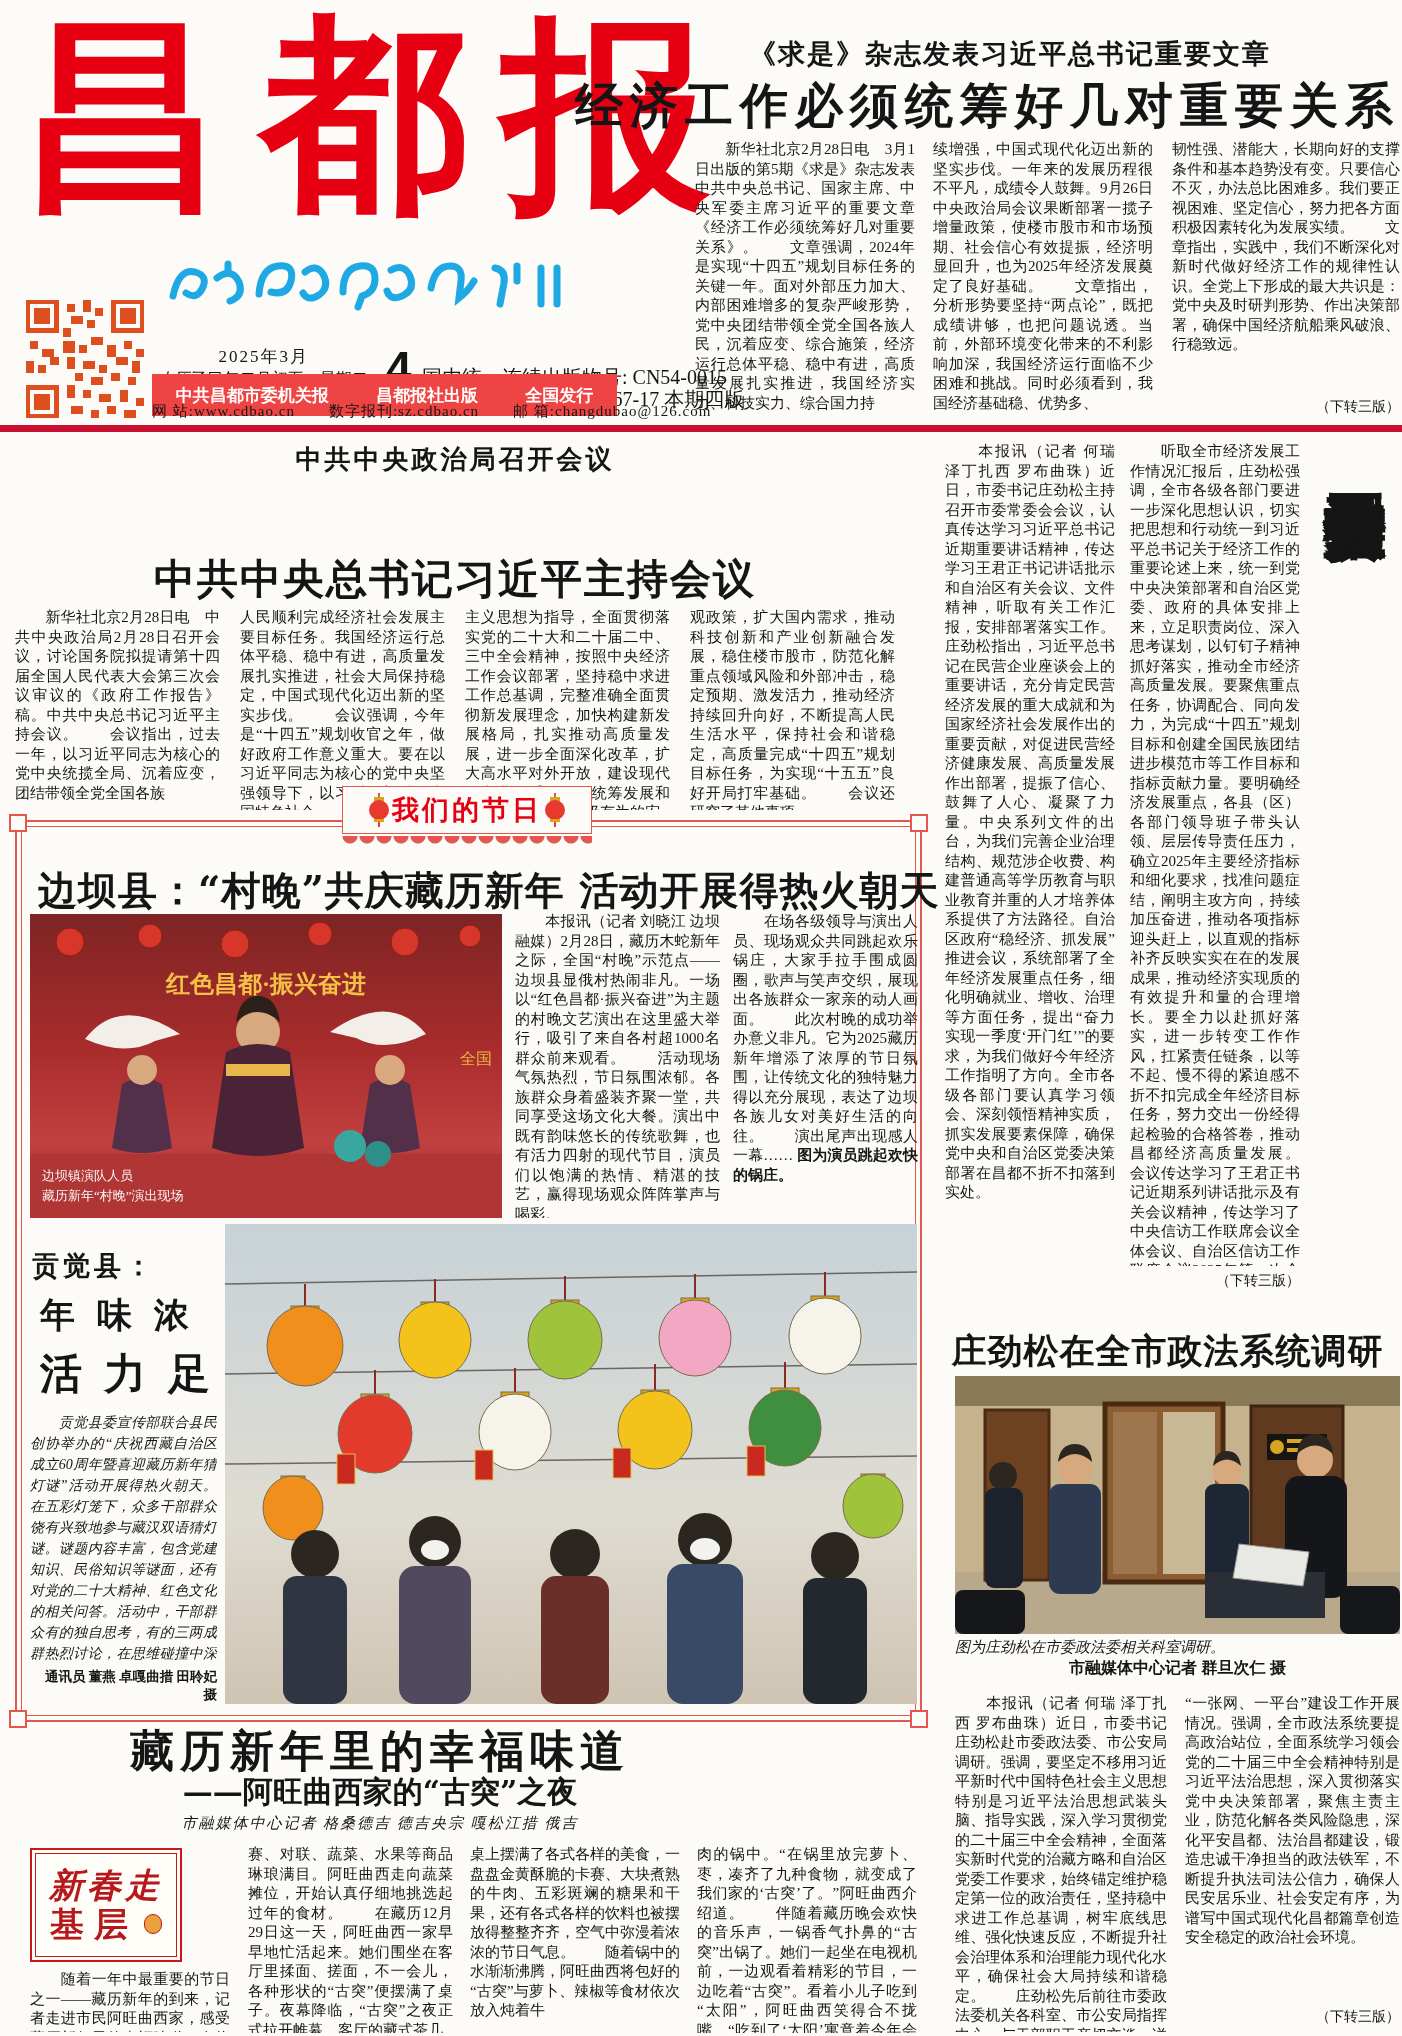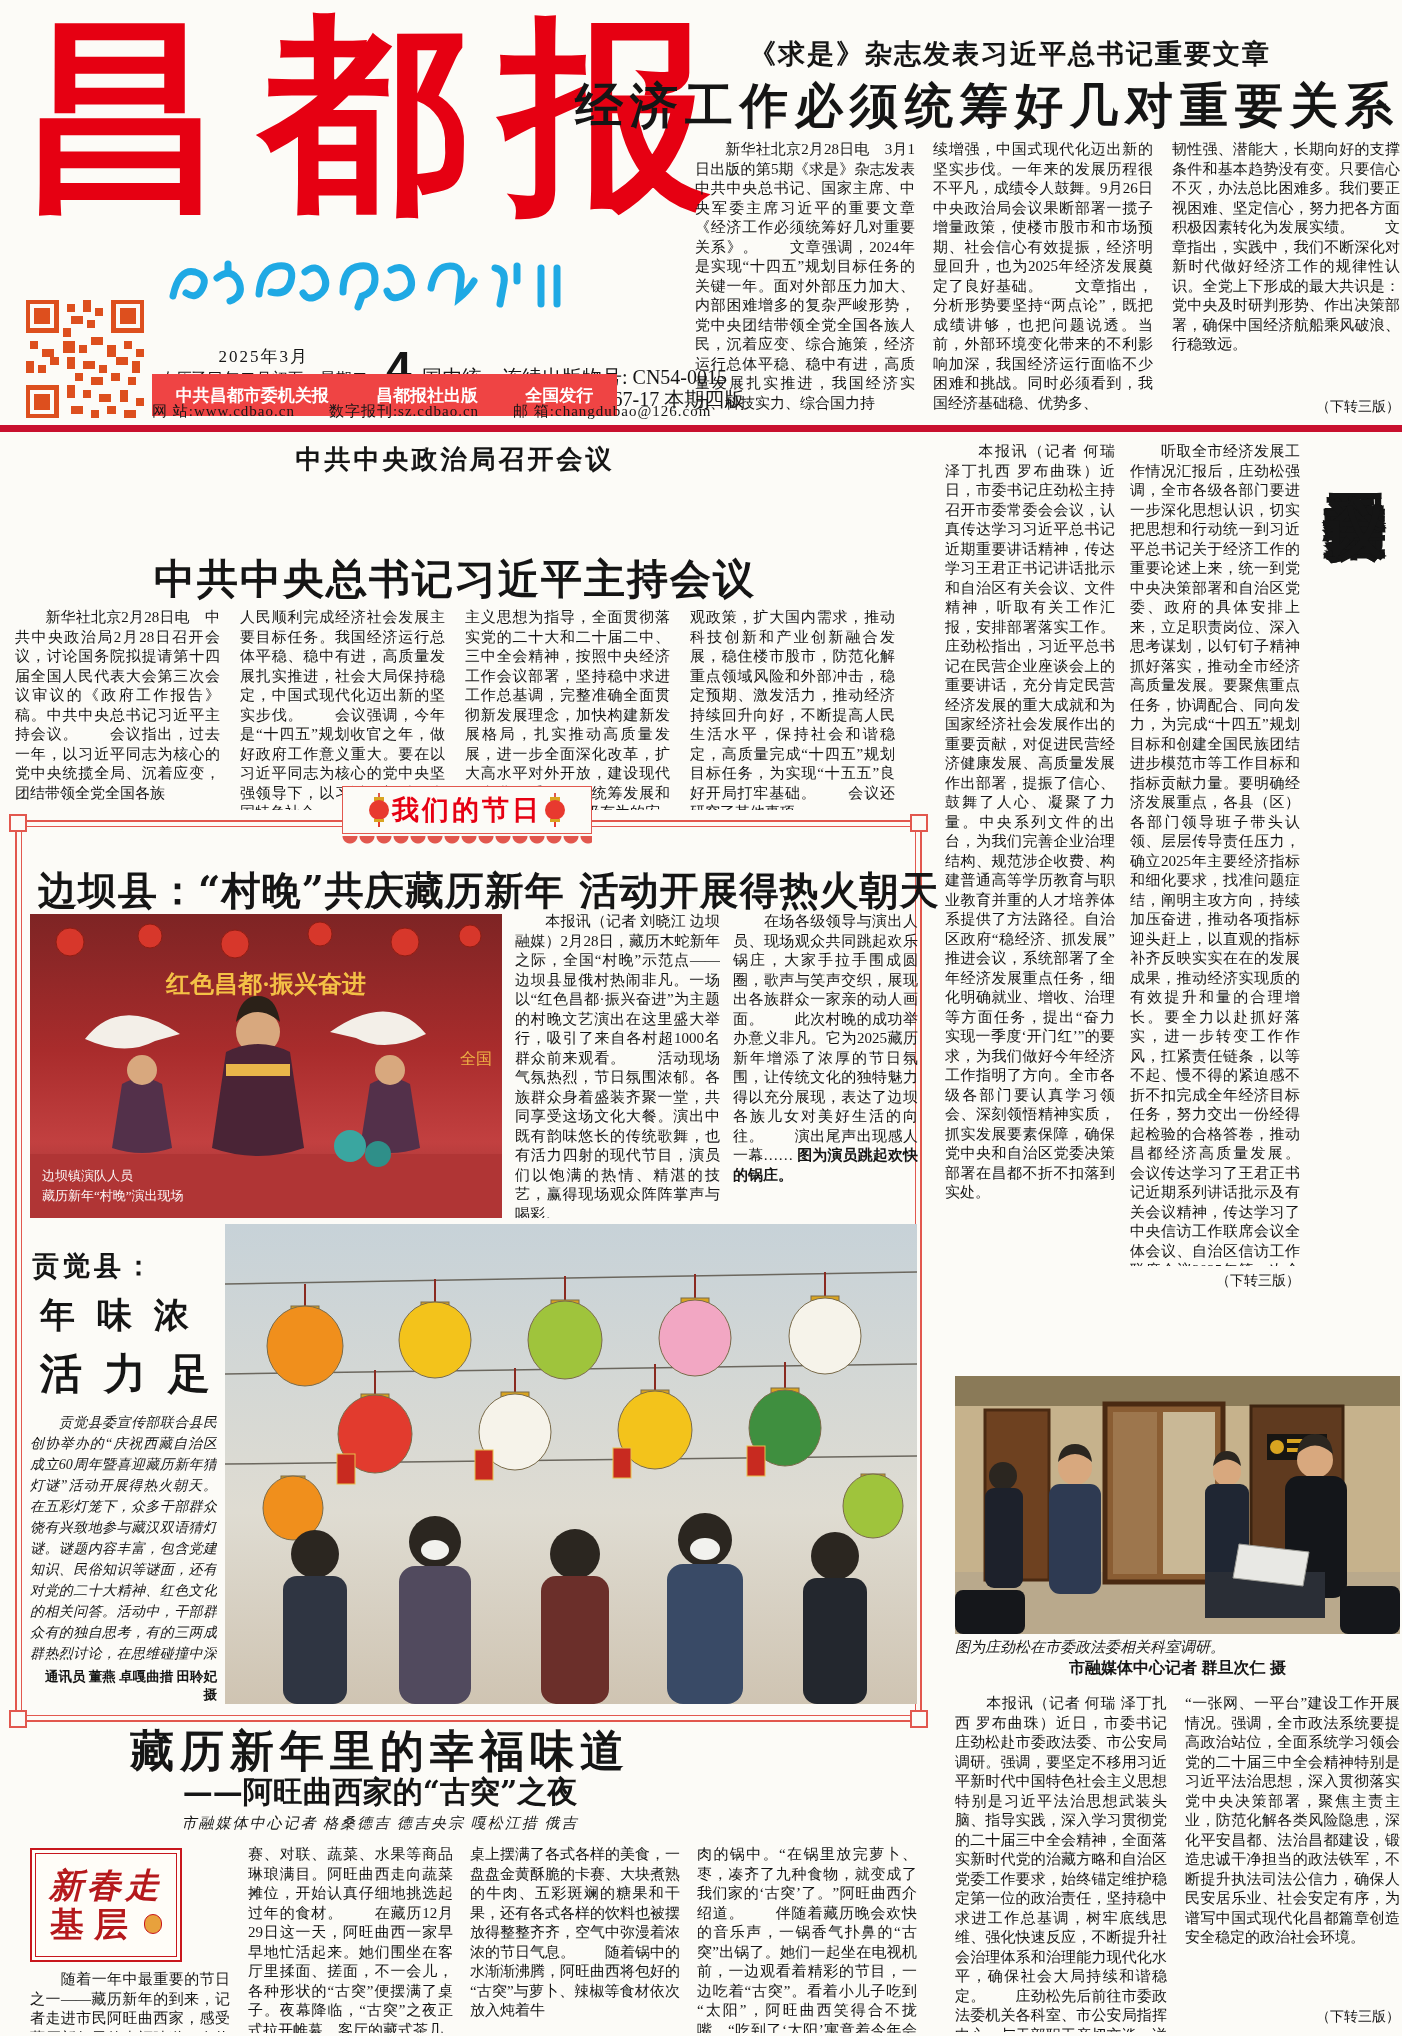--- a/index.html
+++ b/index.html
@@ -432,20 +432,21 @@
         <span>基层</span>
         <span class="stamp-lantern"></span>
       </div>
   </div>
 
   <div class="abs bodycol" id="xc-c1">　　随着一年中最重要的节日之一——藏历新年的到来，记者走进市民阿旺曲西家，感受藏历新年里的幸福味道。在热闹的年货市场上，卡</div>
   <div class="abs bodycol" id="xc-c2">赛、对联、蔬菜、水果等商品琳琅满目。阿旺曲西走向蔬菜摊位，开始认真仔细地挑选起过年的食材。　　在藏历12月29日这一天，阿旺曲西一家早早地忙活起来。她们围坐在客厅里揉面、搓面，不一会儿，各种形状的“古突”便摆满了桌子。夜幕降临，“古突”之夜正式拉开帷幕，客厅的藏式茶几</div>
   <div class="abs bodycol" id="xc-c3">桌上摆满了各式各样的美食，一盘盘金黄酥脆的卡赛、大块煮熟的牛肉、五彩斑斓的糖果和干果，还有各式各样的饮料也被摆放得整整齐齐，空气中弥漫着浓浓的节日气息。　　随着锅中的水渐渐沸腾，阿旺曲西将包好的“古突”与萝卜、辣椒等食材依次放入炖着牛</div>
   <div class="abs bodycol" id="xc-c4">肉的锅中。“在锅里放完萝卜、枣，凑齐了九种食物，就变成了我们家的‘古突’了。”阿旺曲西介绍道。　　伴随着藏历晚会欢快的音乐声，一锅香气扑鼻的“古突”出锅了。她们一起坐在电视机前，一边观看着精彩的节目，一边吃着“古突”。看着小儿子吃到“太阳”，阿旺曲西笑得合不拢嘴。“吃到了‘太阳’寓意着今年会万事胜意。”这不仅是一个家庭的欢乐时刻，更是千千万万个家庭幸福味道的缩影。</div>
 
+  <div class="abs" id="dy-headline">庄劲松在全市政法系统调研</div>
 
   <div class="abs photo-frame" id="dy-photo">
     <svg width="445" height="258" viewBox="0 0 445 258">
       <rect width="445" height="258" fill="#c6b28c"></rect>
       <rect y="0" width="445" height="30" fill="#8a7a58"></rect>
       <rect y="196" width="445" height="62" fill="#b9a98c"></rect>
       <rect x="30" y="34" width="64" height="170" fill="#6e4120" stroke="#4a2a12" stroke-width="3"></rect>
       <rect x="150" y="28" width="118" height="178" fill="#8a5d33" stroke="#4a2a12" stroke-width="5"></rect>
       <rect x="158" y="36" width="44" height="162" fill="#a9886098"></rect>
       <rect x="208" y="36" width="52" height="162" fill="#c9b896"></rect>

